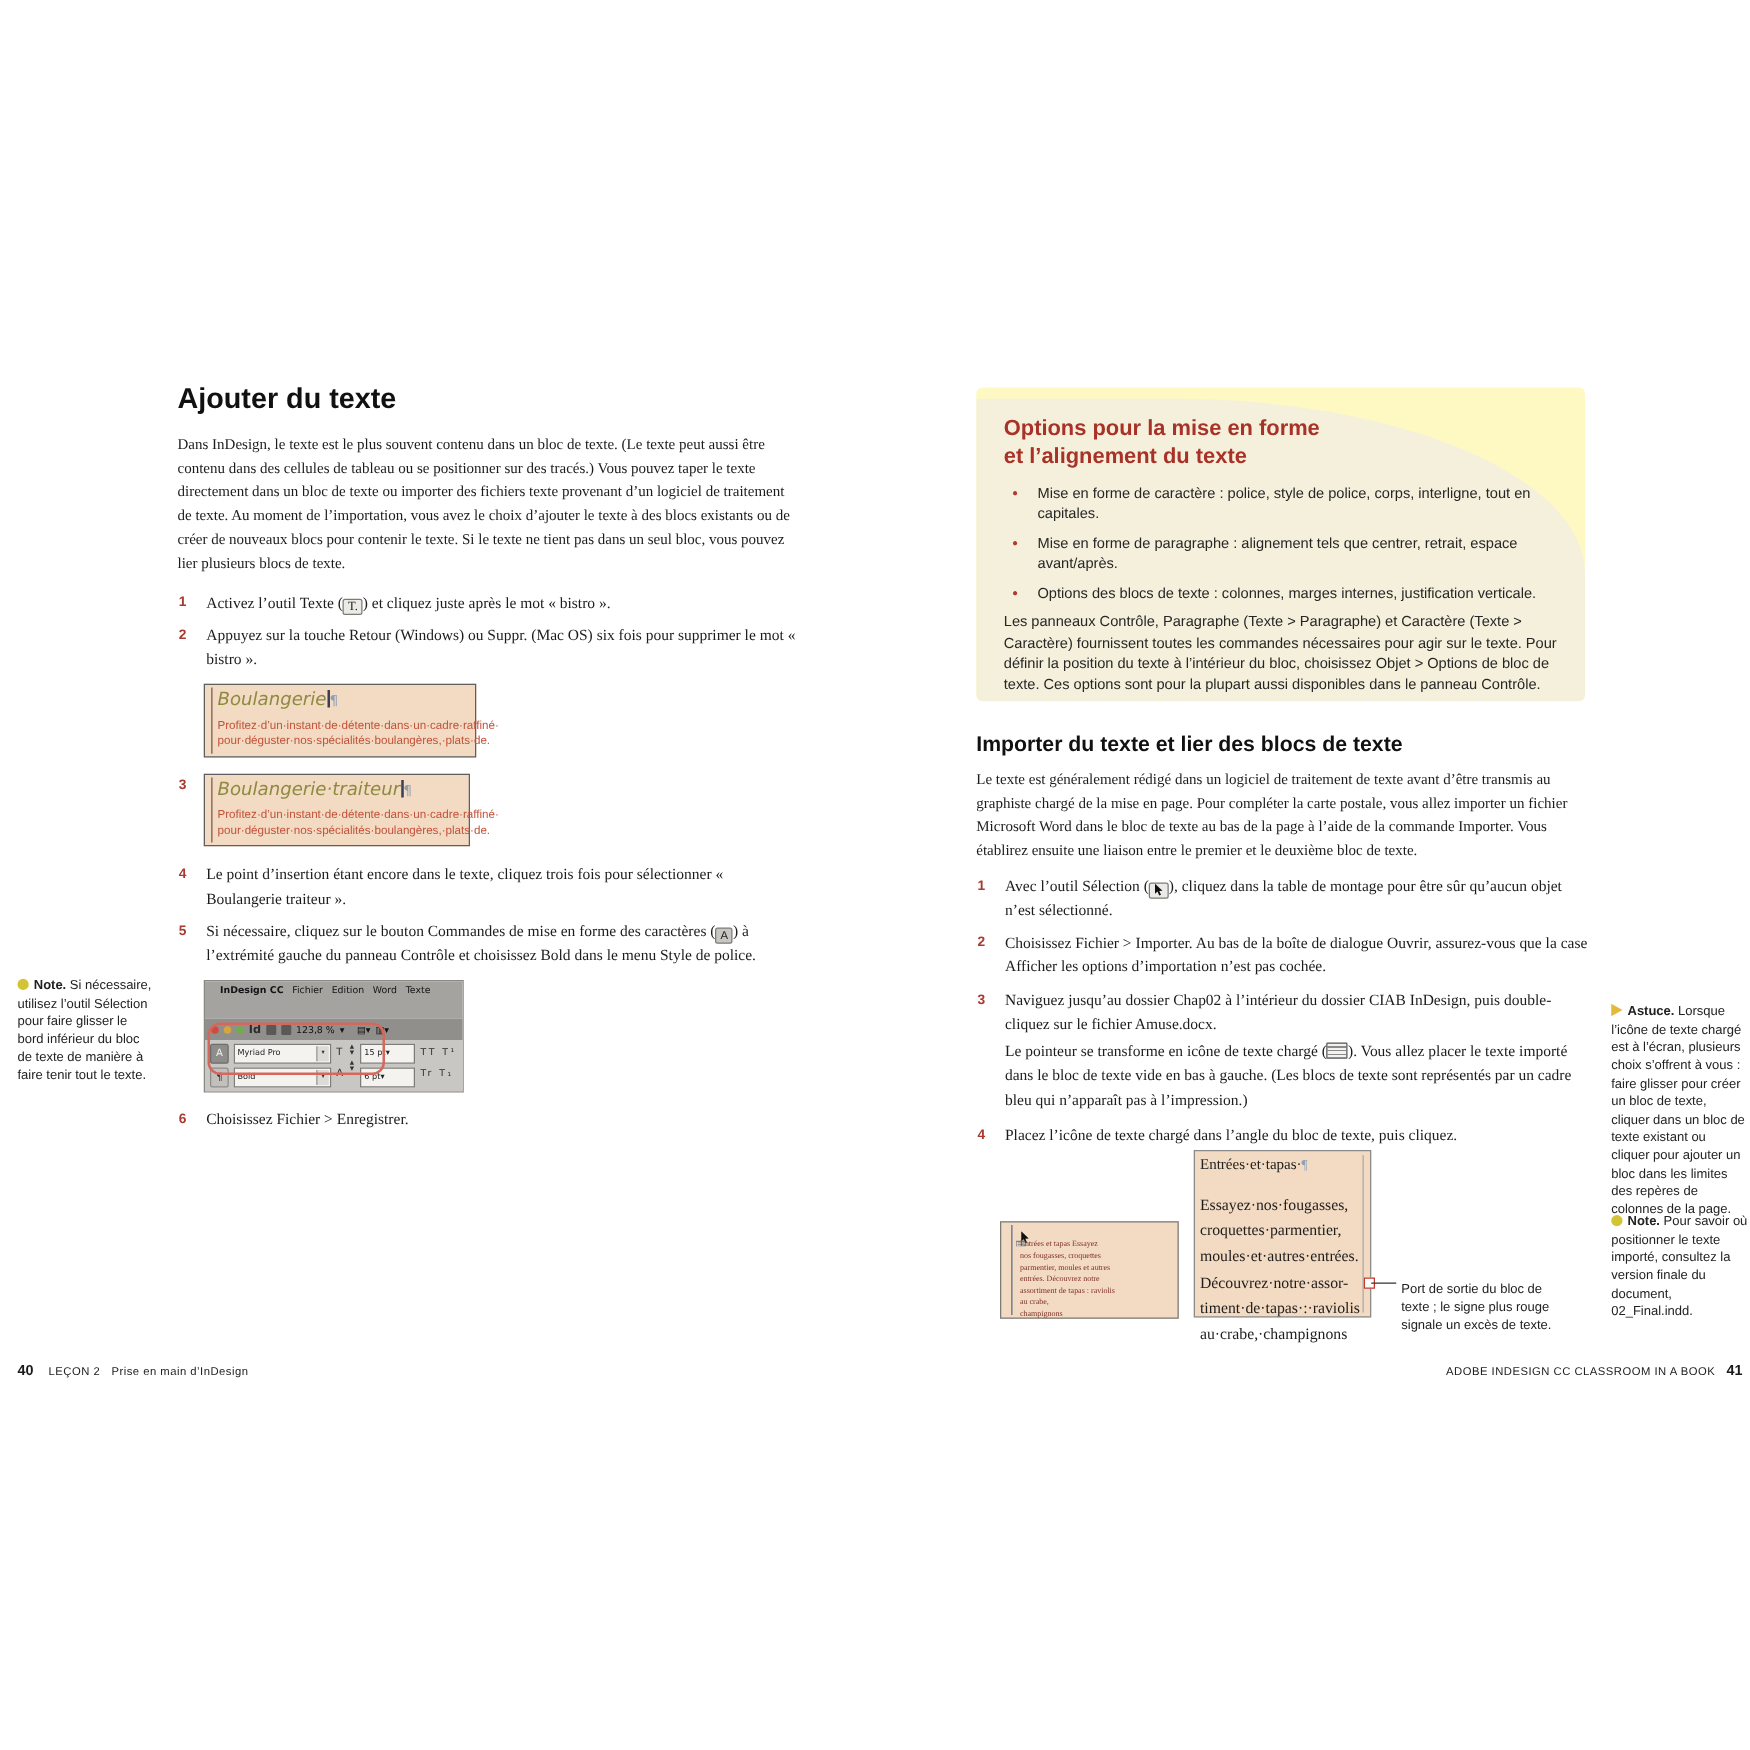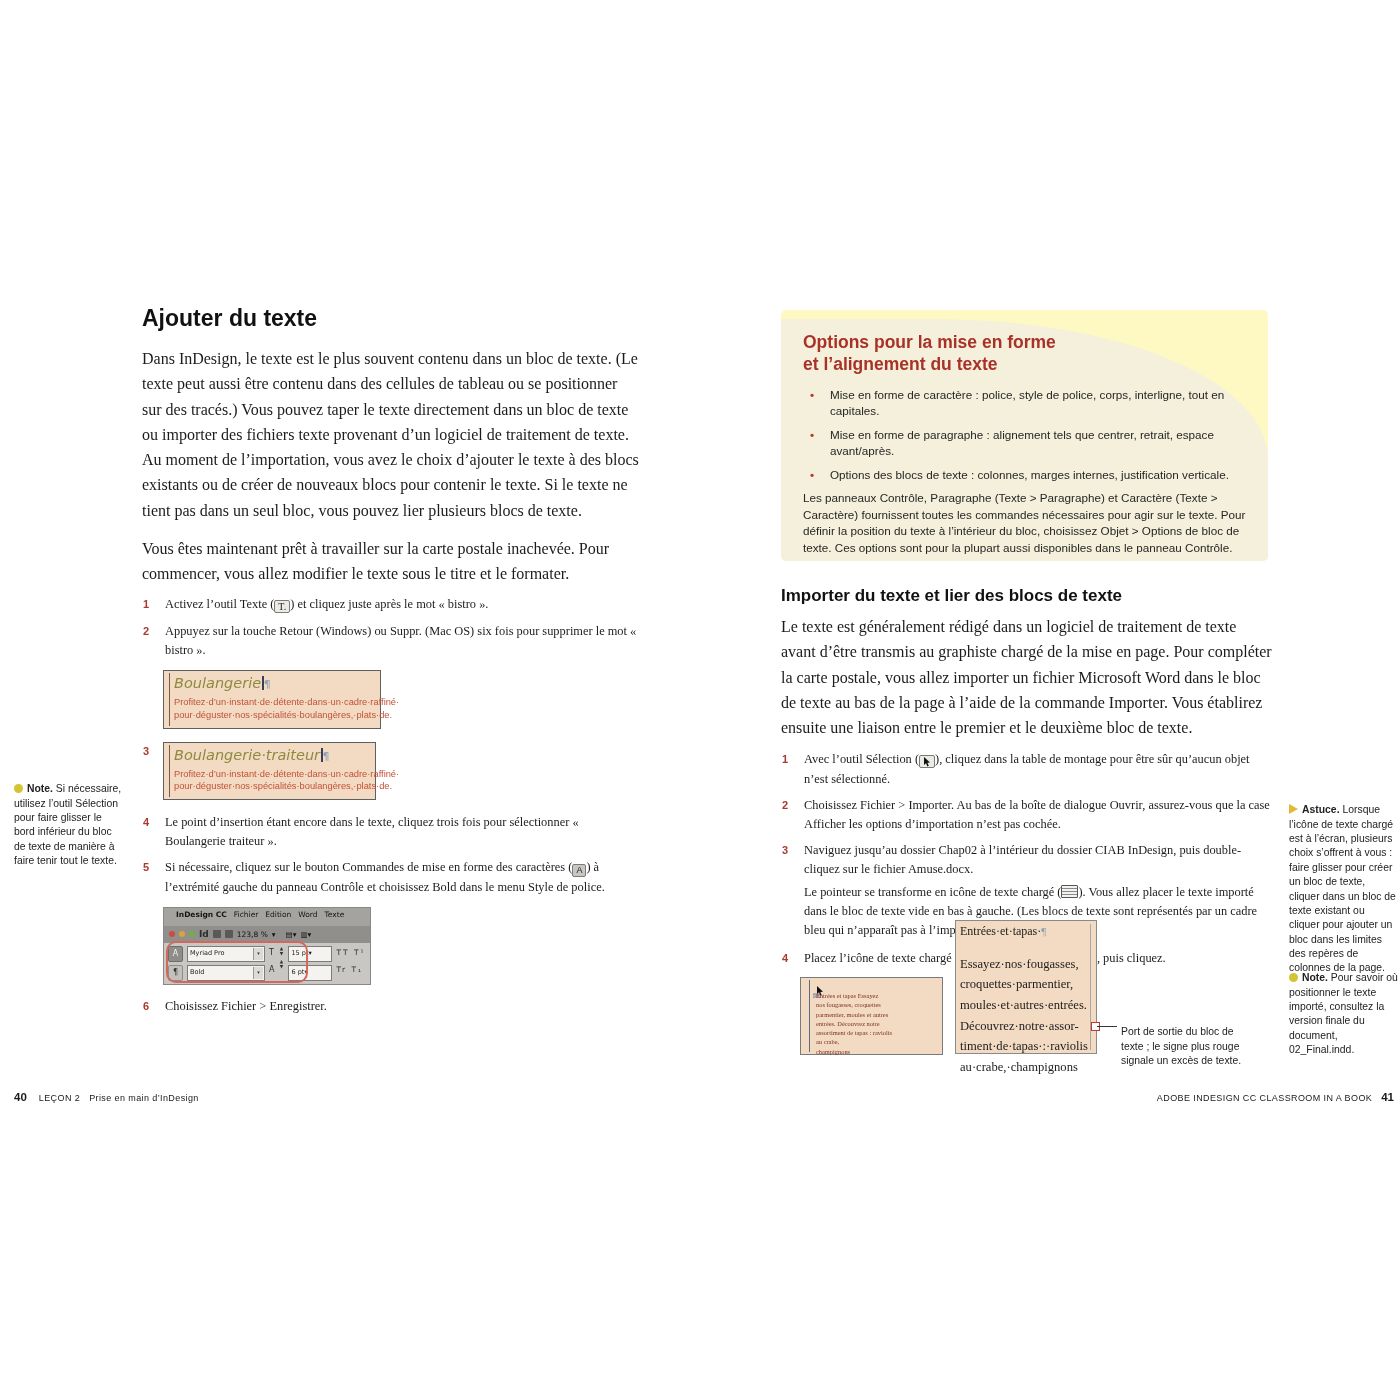--- a/index.html
+++ b/index.html
@@ -2,21 +2,21 @@
 <html><head>
 <meta charset="utf-8">
 <style>
   html,body{margin:0;padding:0;background:#ffffff;}
   #root{position:relative;width:1400px;height:1400px;background:#fff;overflow:hidden;
         font-family:"Liberation Serif",serif;color:#1c1c1c;}
 
   
   .h1{font-family:"Liberation Sans",sans-serif;font-weight:bold;font-size:23px;margin:0 0 14px 0;color:#111;}
   .h2{font-family:"Liberation Sans",sans-serif;font-weight:bold;font-size:17px;margin:0 0 8px 0;color:#111;}
-  .body-p{font-size:16px;line-height:1.58;margin:0 0 13px 0;}
+  .body-p{font-size:12px;line-height:1.58;margin:0 0 13px 0;}
   .step{position:relative;padding-left:23px;font-size:12.4px;line-height:1.55;margin:0 0 7px 0;}
   .step .snum{position:absolute;left:1px;top:1px;font-family:"Liberation Sans",sans-serif;
               font-weight:bold;font-size:11px;color:#a93a2f;}
   .bold{font-weight:bold;}
   .step-sub{padding-left:23px;font-size:12.4px;line-height:1.55;margin:2px 0 9px 0;}
 
   
   .inline-icon{display:inline-block;vertical-align:-2px;border:1px solid #7c7a76;background:#eceae6;
                border-radius:2px;font-family:"Liberation Serif",serif;font-size:10px;line-height:11px;
                padding:0 3px;color:#222;}
@@ -38,21 +38,21 @@
           padding:4px 8px 6px 10px;}
   .tframe::before{content:"";position:absolute;left:5px;top:2px;bottom:2px;width:1px;background:#7a5a4a;}
   .tf-title{font-family:"DejaVu Sans",sans-serif;font-style:italic;font-size:14.5px;color:#8d8b40;line-height:1.2;}
   .caret{display:inline-block;width:1.5px;height:14px;background:#3a3f55;vertical-align:-2px;margin-left:1px;}
   .pmark{color:#8fa0b5;font-size:11px;font-style:normal;}
   .tf-body{font-family:"Liberation Sans",sans-serif;font-size:9.3px;line-height:1.35;color:#c2523a;margin-top:4px;}
 
   
   .panel{position:relative;width:206px;margin:2px 0 12px 21px;font-family:"DejaVu Sans",sans-serif;
          border:1px solid #8a8884;}
-  .p-menubar{height:18px;background:#a5a3a0;color:#141414;font-size:7.5px;line-height:14px;
+  .p-menubar{height:30px;background:#a5a3a0;color:#141414;font-size:7.5px;line-height:14px;
              display:flex;gap:7px;padding:0 5px;white-space:nowrap;overflow:hidden;}
   .p-menubar .app{font-weight:bold;}
   .p-toolbar{height:17px;background:#918f8b;display:flex;align-items:center;gap:4px;padding:0 5px;
              font-size:7.5px;color:#111;}
   .tl{width:6px;height:6px;border-radius:50%;display:inline-block;}
   .idlogo{font-weight:bold;color:#2c2c2c;font-size:9px;}
   .sq{width:8px;height:8px;background:#5a5955;display:inline-block;border-radius:1px;}
   .p-ctrl{background:#c9c7c3;padding:3px 4px;display:flex;gap:4px;}
   .col{display:flex;flex-direction:column;gap:3px;}
   .abtn{width:13px;height:14px;background:#8f8d89;border:1px solid #6f6d69;color:#f2f2f2;font-size:8px;
@@ -112,21 +112,20 @@
 </style>
 </head>
 <body>
 
 <div id="root">
 
   <div class="flow-left">
     <h1 class="h1">Ajouter du texte</h1>
     <p class="body-p">Dans InDesign, le texte est le plus souvent contenu dans un bloc de texte. (Le texte peut aussi être contenu dans des cellules de tableau ou se positionner sur des tracés.) Vous pouvez taper le texte directement dans un bloc de texte ou importer des fichiers texte provenant d’un logiciel de traitement de texte. Au moment de l’importation, vous avez le choix d’ajouter le texte à des blocs existants ou de créer de nouveaux blocs pour contenir le texte. Si le texte ne tient pas dans un seul bloc, vous pouvez lier plusieurs blocs de texte.</p>
 
-    <p class="body-p" style="margin-bottom:9px">Vous êtes maintenant prêt à travailler sur la carte postale inachevée. Pour commencer, vous allez modifier le texte sous le titre et le formater.</p>
 
     <div class="step">
       <span class="snum">1</span>
       <span><span>Activez l’outil Texte (</span><span class="inline-icon">T.</span><span>) et cliquez juste après le mot « bistro ».</span></span>
     </div>
 
     <div class="step" style="margin-bottom:10px">
       <span class="snum">2</span>
       <span>Appuyez sur la touche Retour (Windows) ou Suppr. (Mac OS) six fois pour supprimer le mot « bistro ».</span>
     </div>

